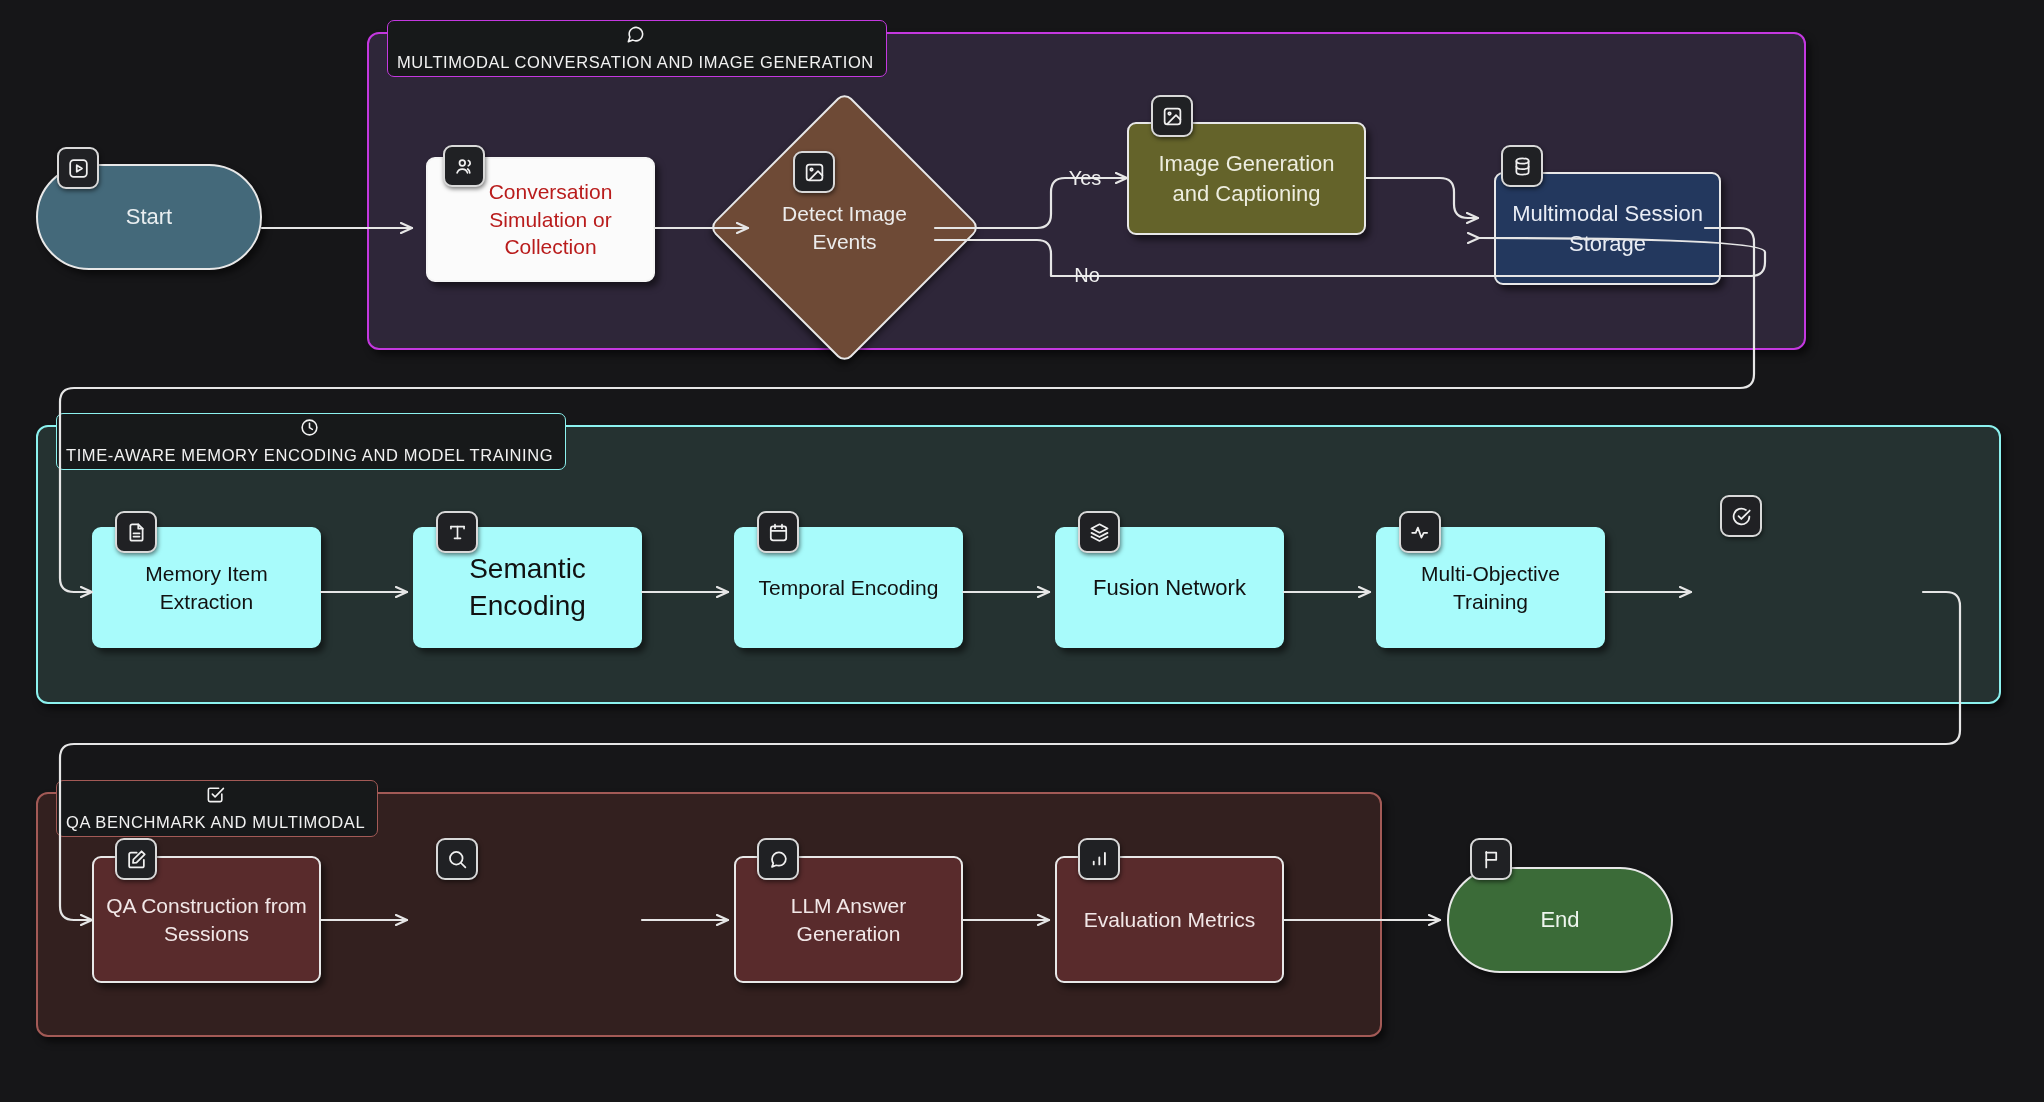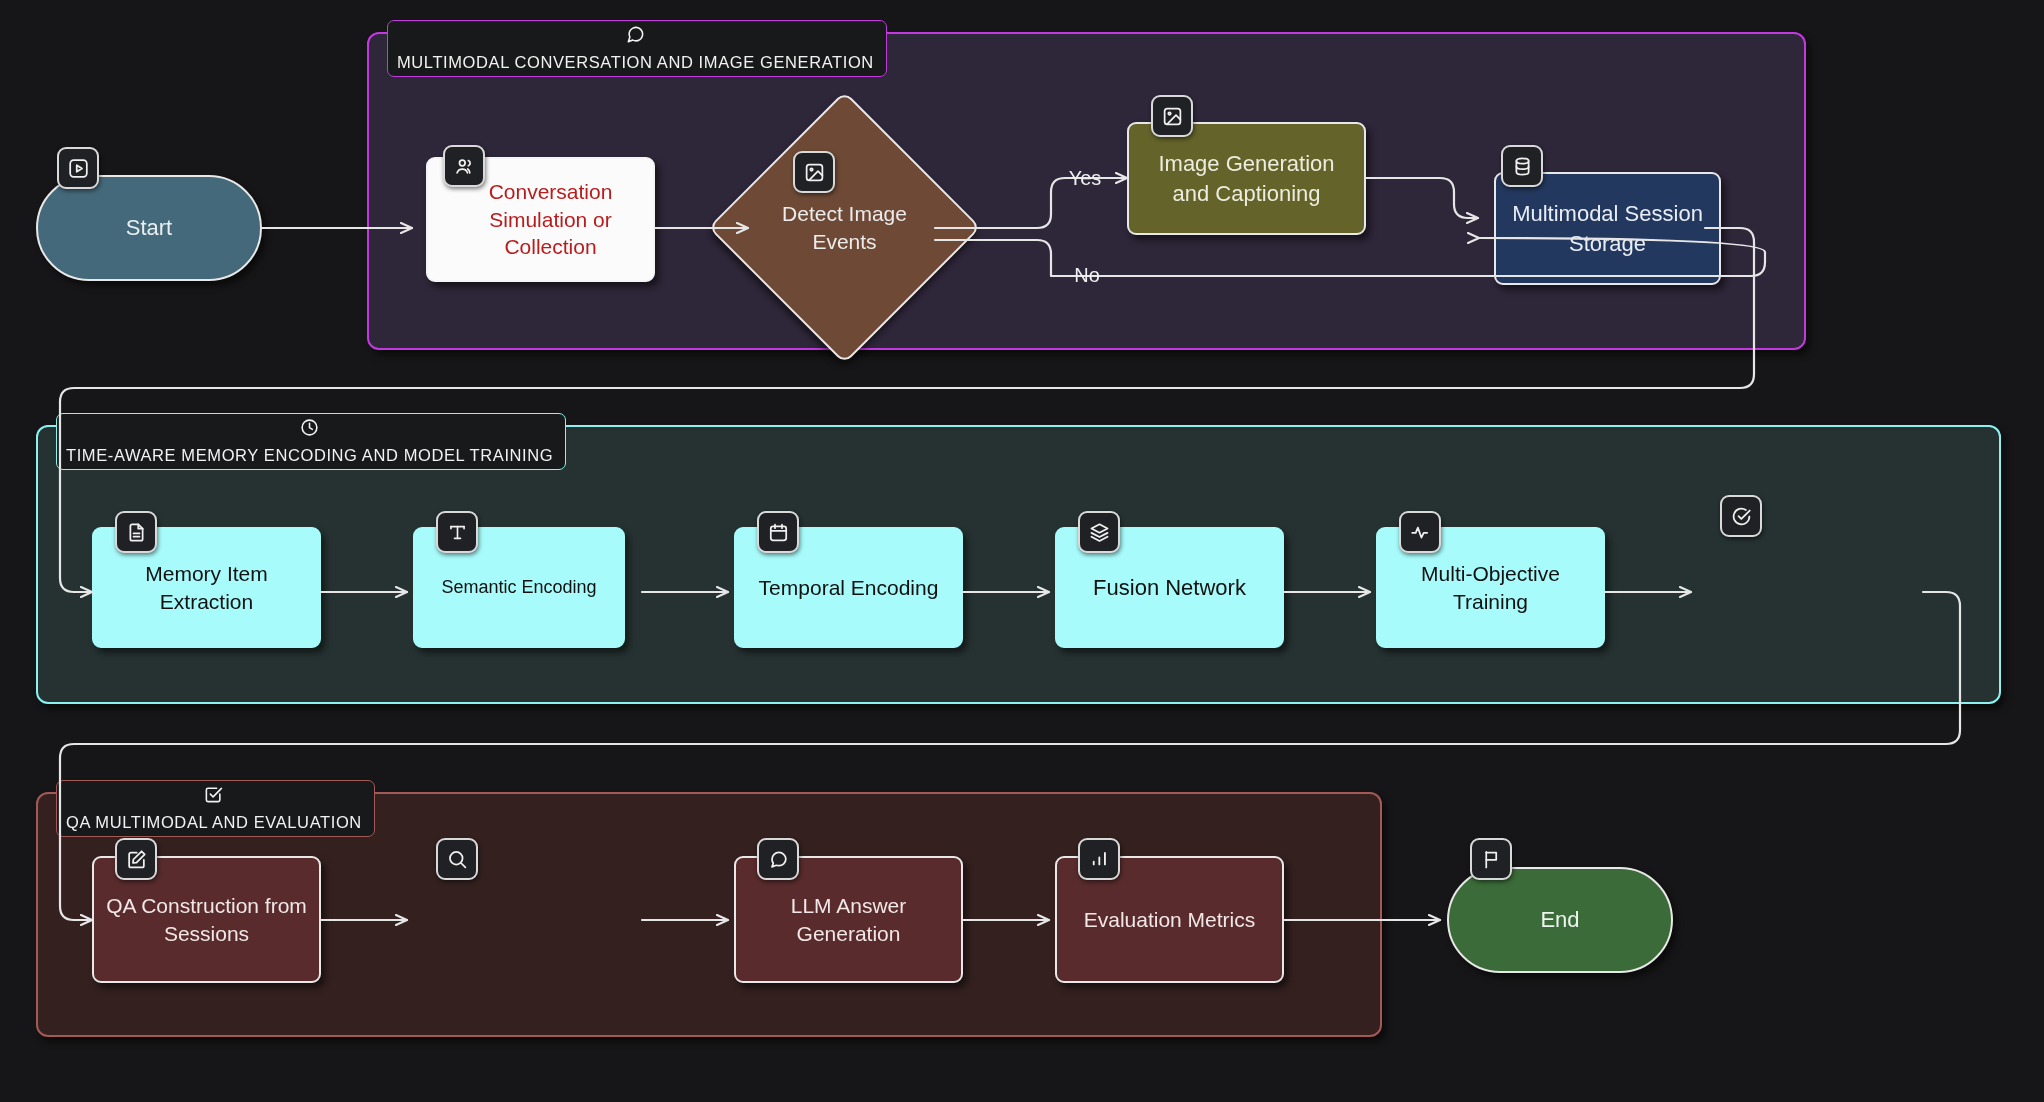--- a/index.html
+++ b/index.html
@@ -114,25 +114,25 @@
   </div>
 
   <div class="sg" id="sg-qa">
     <div class="sg-label" style="border-color:#a35a56">
       <span>
         <svg width="19" height="19" viewBox="0 0 24 24" fill="none" stroke="#f2f2f2" stroke-width="2" stroke-linecap="round" stroke-linejoin="round">
           <path d="M20 11.5V19a2 2 0 0 1-2 2H5a2 2 0 0 1-2-2V6a2 2 0 0 1 2-2h11"></path>
           <path d="M8 11.5l3.5 3.5L22 4.2"></path>
         </svg>
       </span>
-      <span>QA MULTIMODAL AND EVALUATION</span>
-    </div>
-  </div>
-
-  <div class="node stadium n-start" style="left:36px;top:175px;width:226px;height:106px;font-size:22px;">
+      <span>QA BENCHMARK AND MULTIMODAL</span>
+    </div>
+  </div>
+
+  <div class="node stadium n-start" style="left:36px;top:164px;width:226px;height:106px;font-size:22px;">
     <span class="txt">Start</span>
   </div>
   <div class="badge" style="left:57px;top:147px;">
     <svg width="21" height="21" viewBox="0 0 24 24" fill="none" stroke="#f0f0f0" stroke-width="2" stroke-linecap="round" stroke-linejoin="round">
       <rect x="2.5" y="2.5" width="19" height="19" rx="4"></rect>
         <path d="M10 8.2l6 3.8-6 3.8z"></path>
     </svg>
   </div>
 
   <div class="node n-white" style="left:426px;top:157px;width:229px;height:125px;font-size:21px;">
@@ -187,21 +187,21 @@
     <span class="txt">Memory Item Extraction</span>
   </div>
   <div class="badge" style="left:115px;top:511px;">
     <svg width="21" height="21" viewBox="0 0 24 24" fill="none" stroke="#f0f0f0" stroke-width="2" stroke-linecap="round" stroke-linejoin="round">
       <path d="M14 2.6H7a2 2 0 0 0-2 2v14.8a2 2 0 0 0 2 2h10a2 2 0 0 0 2-2V7.6z"></path>
       <path d="M14 2.6v5h5"></path>
         <path d="M8.6 13h6.8M8.6 16.6h6.8"></path>
     </svg>
   </div>
 
-  <div class="node n-cyan" style="left:413px;top:527px;width:212px;height:121px;font-size:18px;">
+  <div class="node n-cyan" style="left:413px;top:527px;width:229px;height:121px;font-size:28px;">
     <span class="txt">Semantic Encoding</span>
   </div>
   <div class="badge" style="left:436px;top:511px;">
     <svg width="21" height="21" viewBox="0 0 24 24" fill="none" stroke="#f0f0f0" stroke-width="1.9" stroke-linecap="round" stroke-linejoin="round">
       <path d="M4.5 5.2h15"></path>
         <path d="M12 5.2v13.6"></path>
         <path d="M8.6 18.8h6.8"></path>
       <path d="M4.5 5.2v2.4M19.5 5.2v2.4"></path>
     </svg>
   </div>

